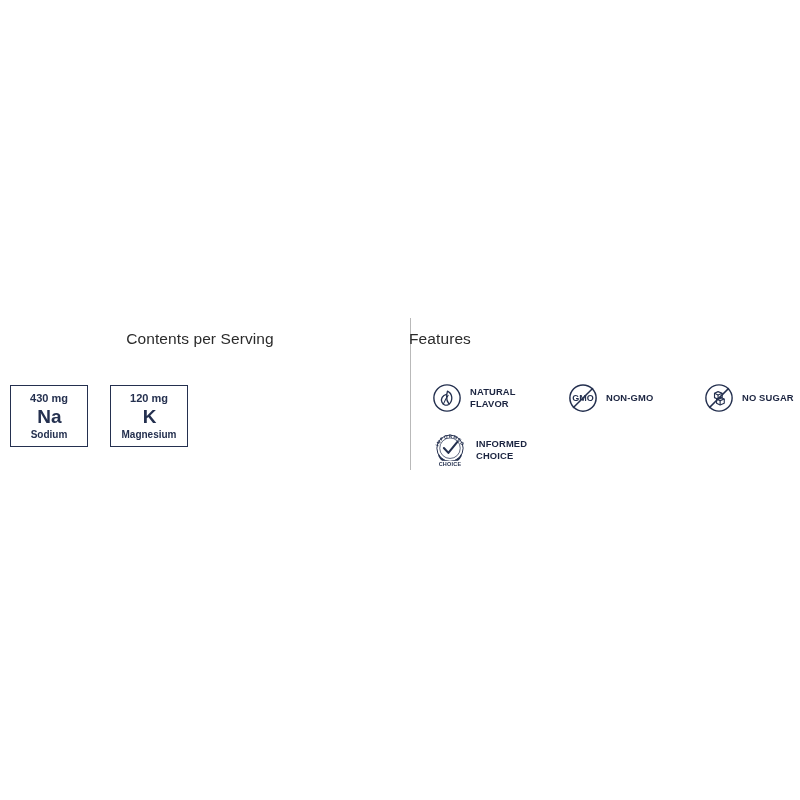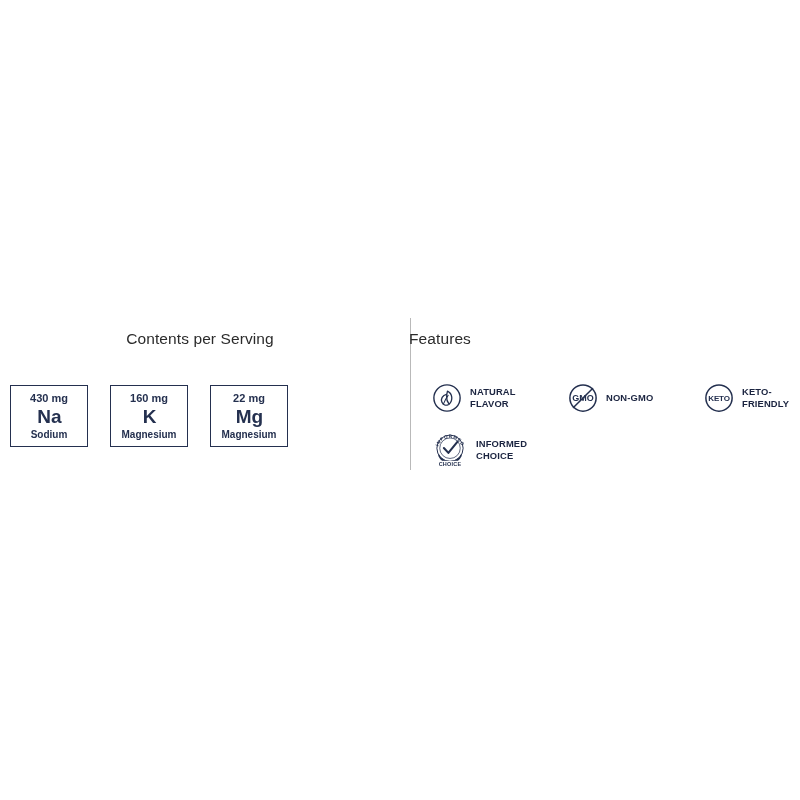--- a/index.html
+++ b/index.html
@@ -144,31 +144,26 @@
 
   <div id="minerals">
 
     <div class="mineral-box">
       <div class="mineral-amount">430 mg</div>
       <div class="mineral-symbol">Na</div>
       <div class="mineral-name">Sodium</div>
     </div>
 
     <div class="mineral-box">
-      <div class="mineral-amount">160 mg</div>
+      <div class="mineral-amount">120 mg</div>
       <div class="mineral-symbol">K</div>
       <div class="mineral-name">Magnesium</div>
     </div>
 
 
-    <div class="mineral-box">
-      <div class="mineral-amount">22 mg</div>
-      <div class="mineral-symbol">Mg</div>
-      <div class="mineral-name">Magnesium</div>
-    </div>
 
   </div>
 
   <div id="features">
 
     <div class="feature">
       <svg class="feature-icon" viewBox="0 0 32 32">
         <circle cx="16" cy="16" r="14" fill="none" stroke="#24304f" stroke-width="1.5"></circle>
         <path d="M16.5 8.6 C22 11.2 22.6 18.4 18.2 22.6 C16.4 20.2 15.4 17.6 15.6 14.6 C15.7 12.4 16 10.4 16.5 8.6 Z" fill="none" stroke="#24304f" stroke-width="1.4" stroke-linejoin="round"></path>
         <path d="M15.4 12.2 C11.2 13.0 9.0 17.0 10.6 20.6 C11.8 23.2 14.6 24.4 17.4 23.2" fill="none" stroke="#24304f" stroke-width="1.4" stroke-linecap="round"></path>
@@ -180,29 +175,40 @@
 
     <div class="feature">
       <svg class="feature-icon" viewBox="0 0 32 32">
         <circle cx="16" cy="16" r="14" fill="none" stroke="#24304f" stroke-width="1.6"></circle>
         <text x="16" y="19.4" text-anchor="middle" font-family="Liberation Sans, sans-serif" font-size="9.6" font-weight="bold" fill="#24304f">GMO</text>
         <line x1="5.8" y1="26.2" x2="26.2" y2="5.8" stroke="#24304f" stroke-width="1.6" stroke-linecap="round"></line>
       </svg>
       <div class="feature-label">NON-GMO</div>
     </div>
 
-
     <div class="feature">
       <svg class="feature-icon" viewBox="0 0 32 32">
-        <circle cx="16" cy="16" r="14" fill="none" stroke="#24304f" stroke-width="1.6"></circle>
-        <text x="16" y="19.2" text-anchor="middle" font-family="Liberation Sans, sans-serif" font-size="8.6" font-weight="bold" fill="#24304f" letter-spacing="-0.2">KETO</text>
-      </svg>
-      <div class="feature-label">KETO-
-FRIENDLY</div>
-    </div>
+        <circle cx="16" cy="16" r="14" fill="none" stroke="#24304f" stroke-width="1.5"></circle>
+
+        <g fill="none" stroke="#24304f" stroke-width="1.2" stroke-linejoin="round">
+          <path d="M11.2 11.0 L15.0 9.2 L19.4 11.0 L19.4 15.6 L15.0 17.4 L11.2 15.6 Z"></path>
+          <path d="M11.2 11.0 L15.0 12.8 L19.4 11.0"></path>
+          <path d="M15.0 12.8 L15.0 17.4"></path>
+        </g>
+
+        <g fill="none" stroke="#24304f" stroke-width="1.2" stroke-linejoin="round">
+          <path d="M13.4 17.0 L17.2 15.2 L21.6 17.0 L21.6 21.6 L17.2 23.4 L13.4 21.6 Z"></path>
+          <path d="M13.4 17.0 L17.2 18.8 L21.6 17.0"></path>
+          <path d="M17.2 18.8 L17.2 23.4"></path>
+        </g>
+        <line x1="6.0" y1="26.0" x2="26.0" y2="6.0" stroke="#24304f" stroke-width="1.6" stroke-linecap="round"></line>
+      </svg>
+      <div class="feature-label">NO SUGAR</div>
+    </div>
+
 
 
     <div class="feature">
       <svg class="feature-icon badge" viewBox="0 0 40 42">
         <defs>
           <path id="arcTop" d="M6.5 21 A13.5 13.5 0 0 1 33.5 21"></path>
         </defs>
 
         <circle cx="20" cy="19" r="14.6" fill="none" stroke="#24304f" stroke-width="1.1"></circle>
         <circle cx="20" cy="19" r="11.4" fill="none" stroke="#24304f" stroke-width="0.8"></circle>

